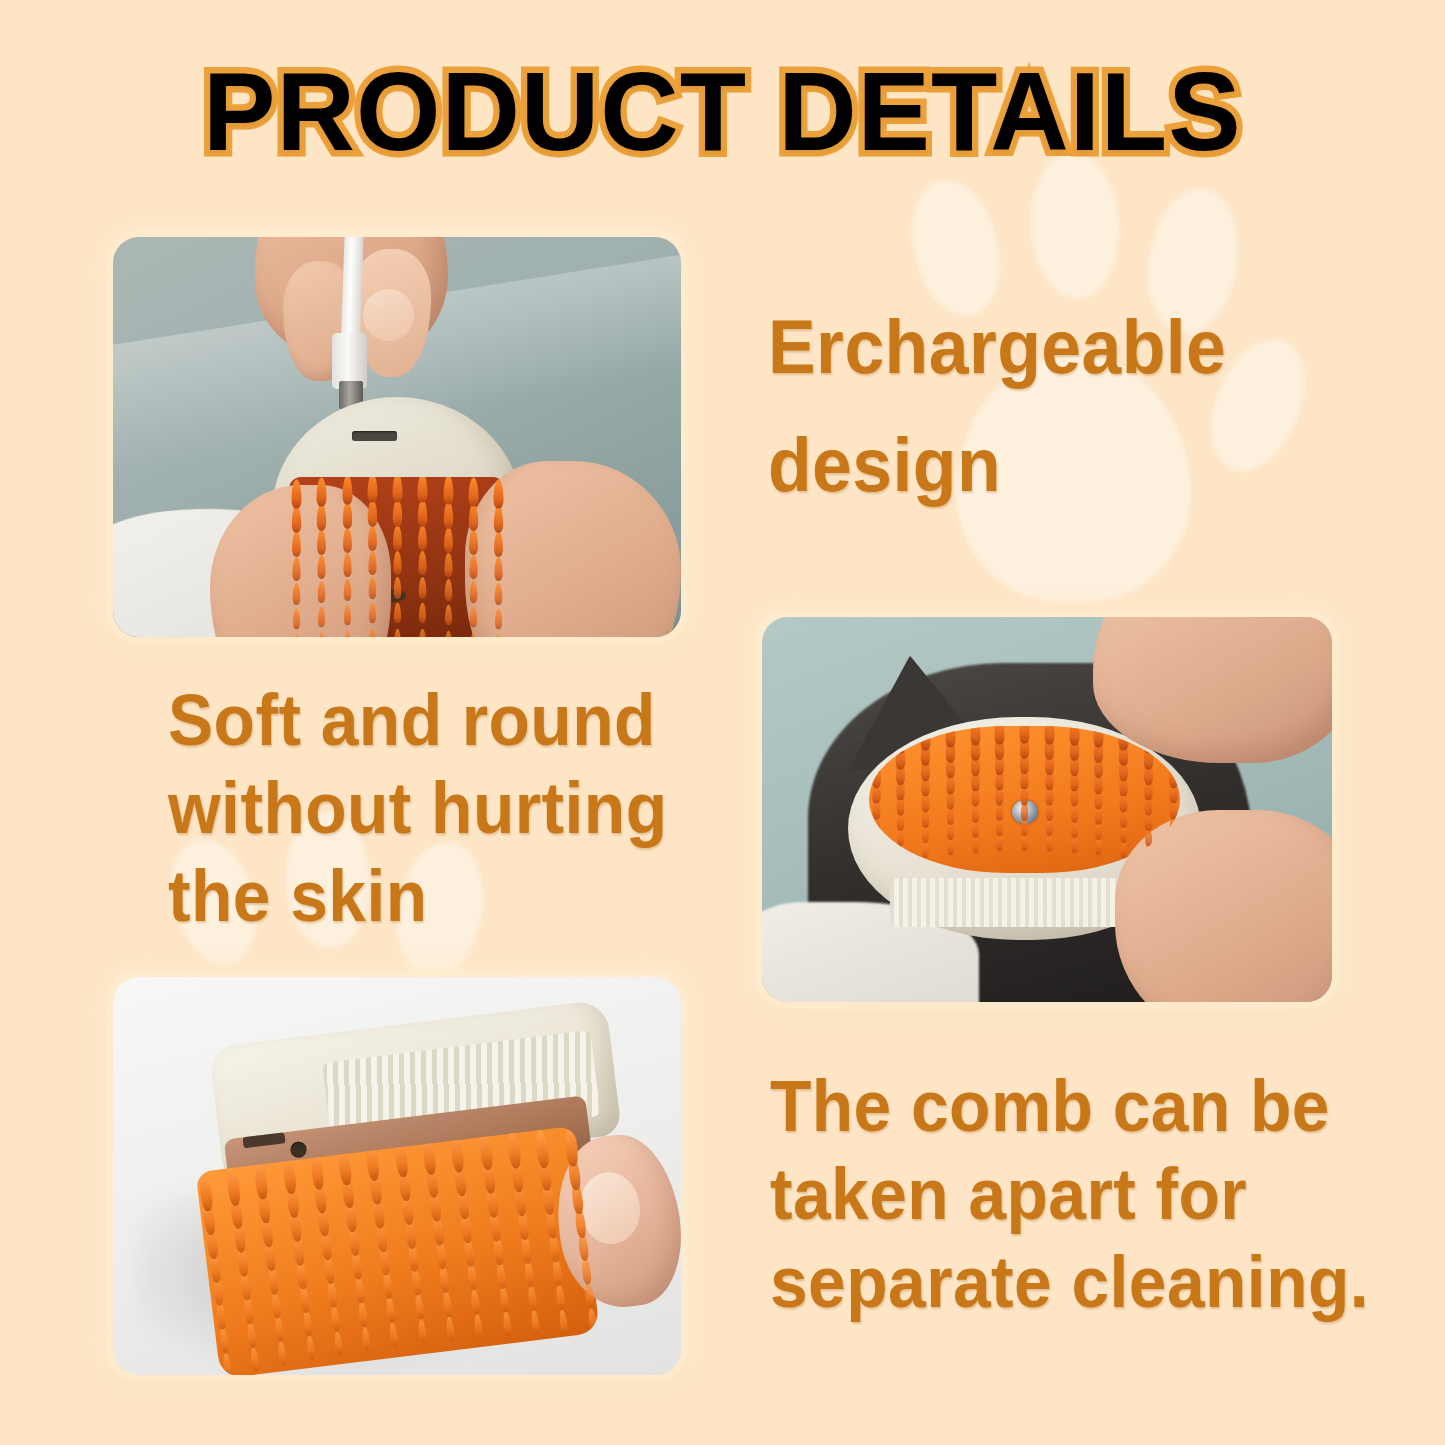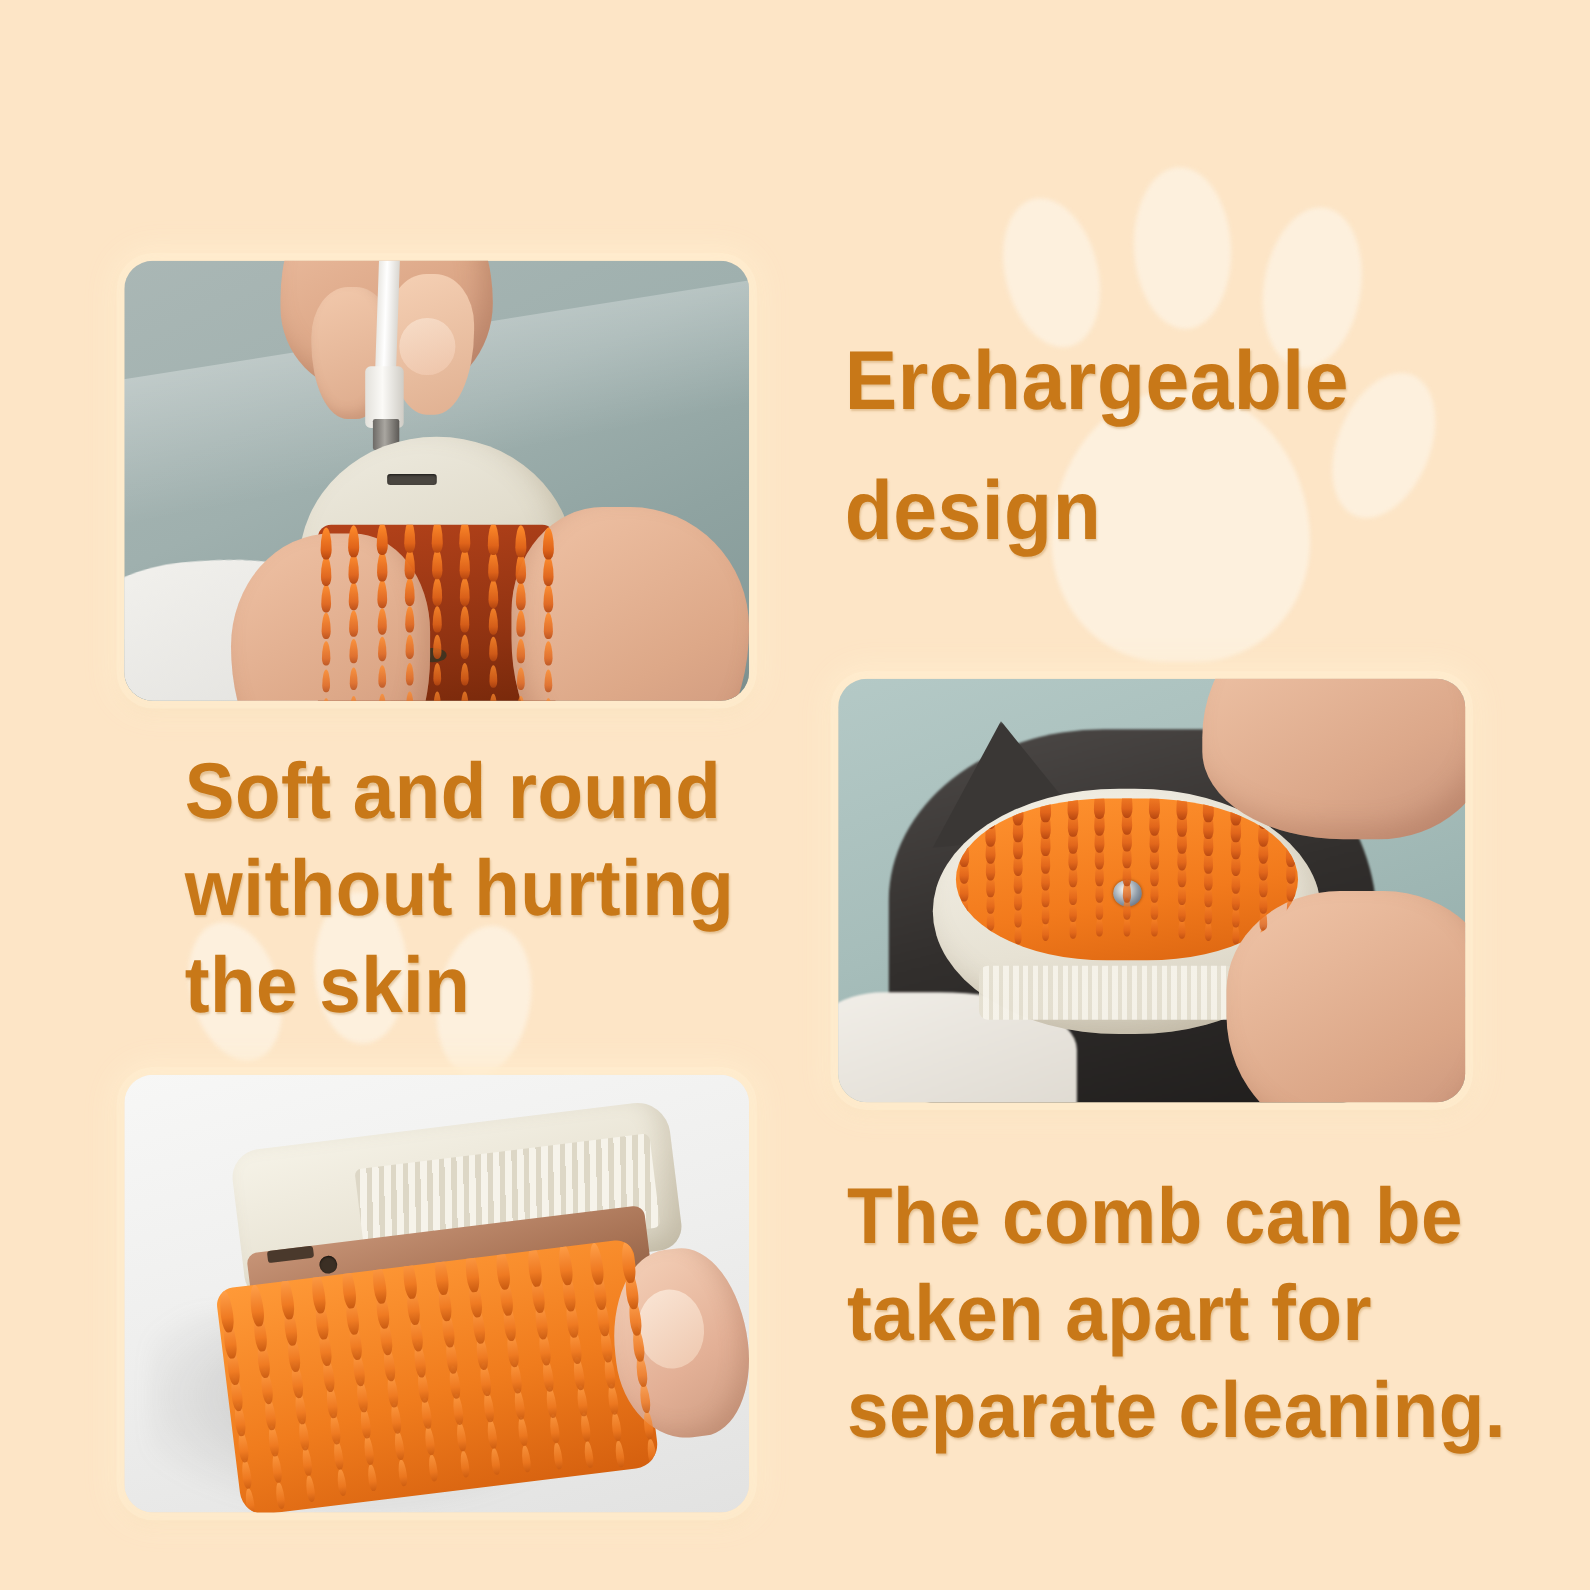--- a/index.html
+++ b/index.html
@@ -296,20 +296,23 @@
   </div>
 
   <div class="paw" id="paw-bottom-left" style="left:150px;top:828px;width:400px;height:430px;">
     <div class="toe" style="left:6%;top:2%;width:20%;height:30%;transform:rotate(-16deg);"></div>
     <div class="toe" style="left:34%;top:-4%;width:21%;height:32%;transform:rotate(-2deg);"></div>
     <div class="toe" style="left:62%;top:3%;width:21%;height:32%;transform:rotate(10deg);"></div>
     <div class="toe" style="left:80%;top:34%;width:19%;height:30%;transform:rotate(24deg);"></div>
     <div class="pad" style="left:16%;top:40%;width:56%;height:54%;border-radius:50% 50% 44% 44%/56% 56% 44% 44%;"></div>
   </div>
 
+  <div id="title-wrap">
+    <div id="title">PRODUCT DETAILS</div>
+  </div>
 
   <div class="photo" id="photo-1">
     <div class="scene" id="p1-bg">
       <div id="p1-wall-edge"></div>
       <div id="p1-counter"></div>
       <div id="p1-sink"></div>
 
       <div class="hand" id="p1-hand-top"></div>
       <div id="p1-finger-a"></div>
       <div id="p1-finger-b"></div>

